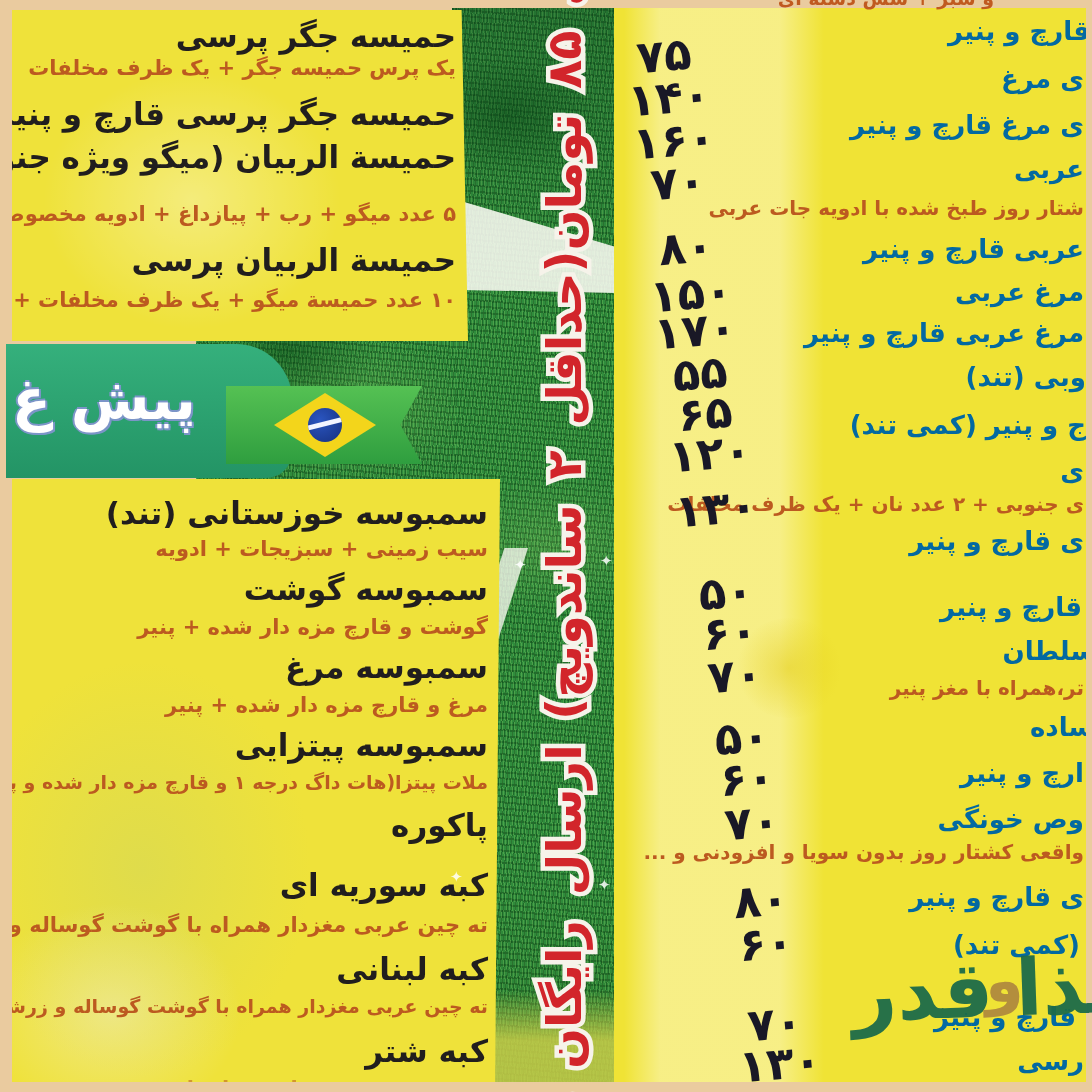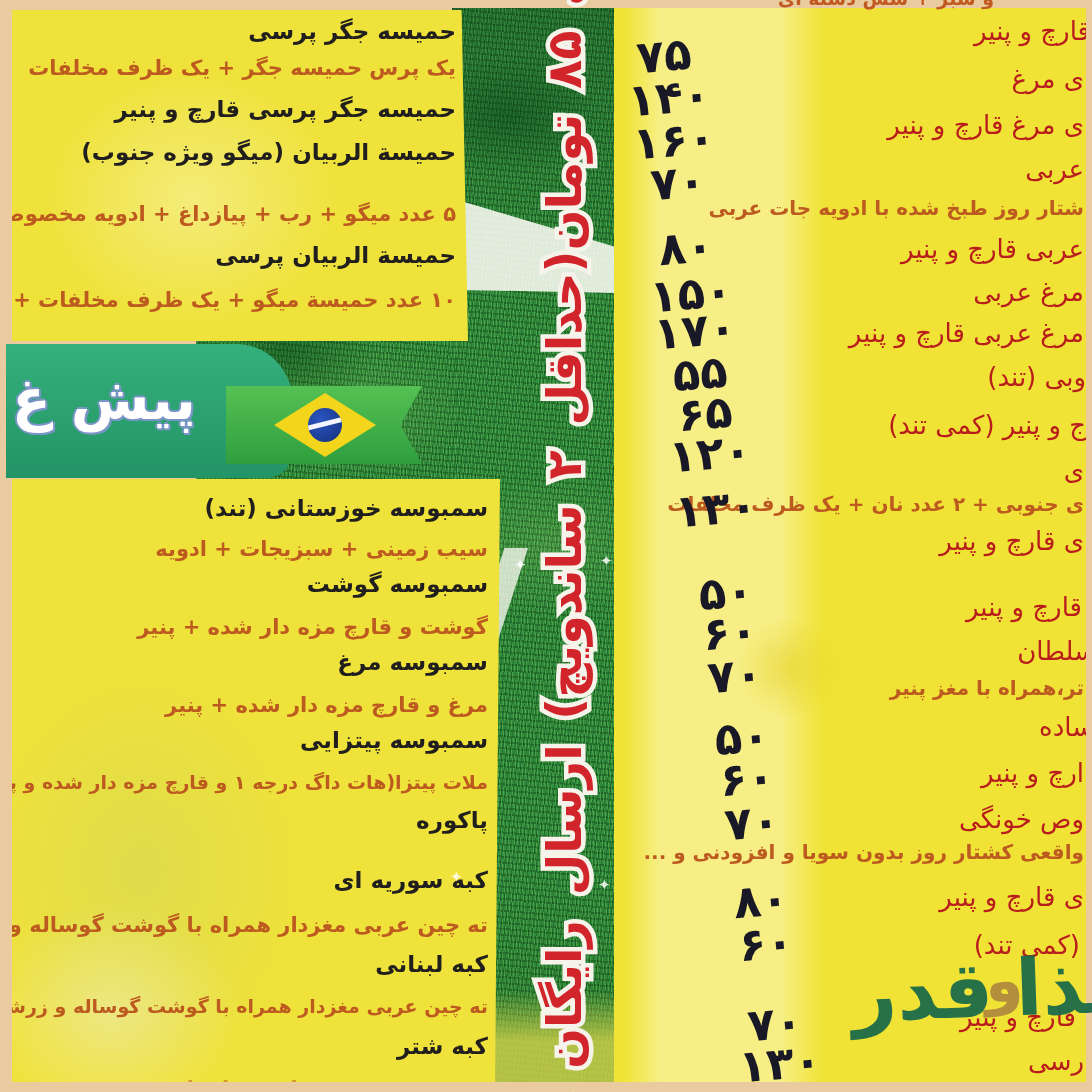--- a/index.html
+++ b/index.html
@@ -31,21 +31,21 @@
     transform:rotate(-90deg); transform-origin:0 0;
     font-size:48px; font-weight:700; letter-spacing:3px; word-spacing:8px; line-height:1.2;
   }
   .strip-stroke{-webkit-text-stroke:9px #f6f3ea; color:#f6f3ea;
     text-shadow:0 0 4px #f6f3ea,3px 3px 0 #f6f3ea,-3px -3px 0 #f6f3ea,3px -3px 0 #f6f3ea,-3px 3px 0 #f6f3ea;}
   .strip-fill{color:#d2252b;}
   
   .card{background:#efe23a; overflow:hidden; z-index:3;}
   .card .wash{position:absolute; pointer-events:none;}
   .line{position:absolute; right:12px; white-space:nowrap; direction:rtl; text-align:right;}
-  .title{font-size:23px; font-weight:700; color:#211e1e;}
+  .title{font-size:31px; font-weight:700; color:#211e1e;}
   .desc{font-size:21px; font-weight:700; color:#bc5a20;}
   
   .ribbon{background:linear-gradient(180deg,#35b07c,#239465); border-radius:0 56px 26px 0; z-index:4;}
   .ribbon-label{
     position:absolute; right:96px; top:22px; color:#fff; font-size:57px; font-weight:700;
     text-shadow:-2px 0 0 #7c95c8, 2px 0 0 #7c95c8, 0 -2px 0 #7c95c8, 0 2px 0 #7c95c8, 2px 2px 0 #7c95c8;
   }
   .flag-band{
     background:linear-gradient(180deg,#55c153,#2f9e3f);
     clip-path:polygon(0 0,100% 0,89% 50%,100% 100%,0 100%); z-index:5;
@@ -54,21 +54,21 @@
     clip-path:polygon(50% 0,100% 50%,50% 100%,0 50%);}
   .flag-globe{position:absolute; left:34px; top:15px; width:34px; height:34px; border-radius:50%;
     background:radial-gradient(circle at 35% 35%, #2a55c0, #16307e); overflow:hidden;}
   .flag-sash{position:absolute; left:-4px; top:13px; width:44px; height:5px; background:#f2f4ff; transform:rotate(-14deg);}
   
   .right-panel{background:#f0e335; z-index:2;}
   .pale{background:linear-gradient(90deg, transparent, rgba(255,253,232,.45) 18%, rgba(255,253,232,.45) 78%, transparent);}
   .stain{background:radial-gradient(circle, rgba(228,206,28,.55), transparent 70%); border-radius:50%;}
   .right-lines{left:614px; top:0; width:472px; height:1092px; overflow:hidden; z-index:6;}
   .rline{position:absolute; white-space:nowrap; direction:rtl;}
-  .rline.item{font-size:26px; font-weight:400; color:#b91c1c;}
+  .rline.item{font-size:26px; font-weight:700; color:#0369a1;}
   .rline.desc{font-size:20px; font-weight:700; color:#bc5a20;}
   .price{
     position:absolute; width:110px; text-align:center; z-index:6;
     font-size:45px; font-weight:700; color:#191826; transform:rotate(-5deg); line-height:1;
   }
   .top-frag{position:absolute; top:-13px; right:92px; font-size:19px; font-weight:700; color:#c05a20; direction:rtl; white-space:nowrap;}
   
   .watermark{left:852px; top:944px; z-index:9; direction:rtl; white-space:nowrap; transform:rotate(-2deg); opacity:.95;}
   .wm-green{color:#1d6b4a; font-size:78px; font-weight:700; letter-spacing:-5px;}
   .wm-gold{color:#b08a3e; font-size:62px; font-weight:700; letter-spacing:-4px; margin:0 -8px; position:relative; top:-14px;}

